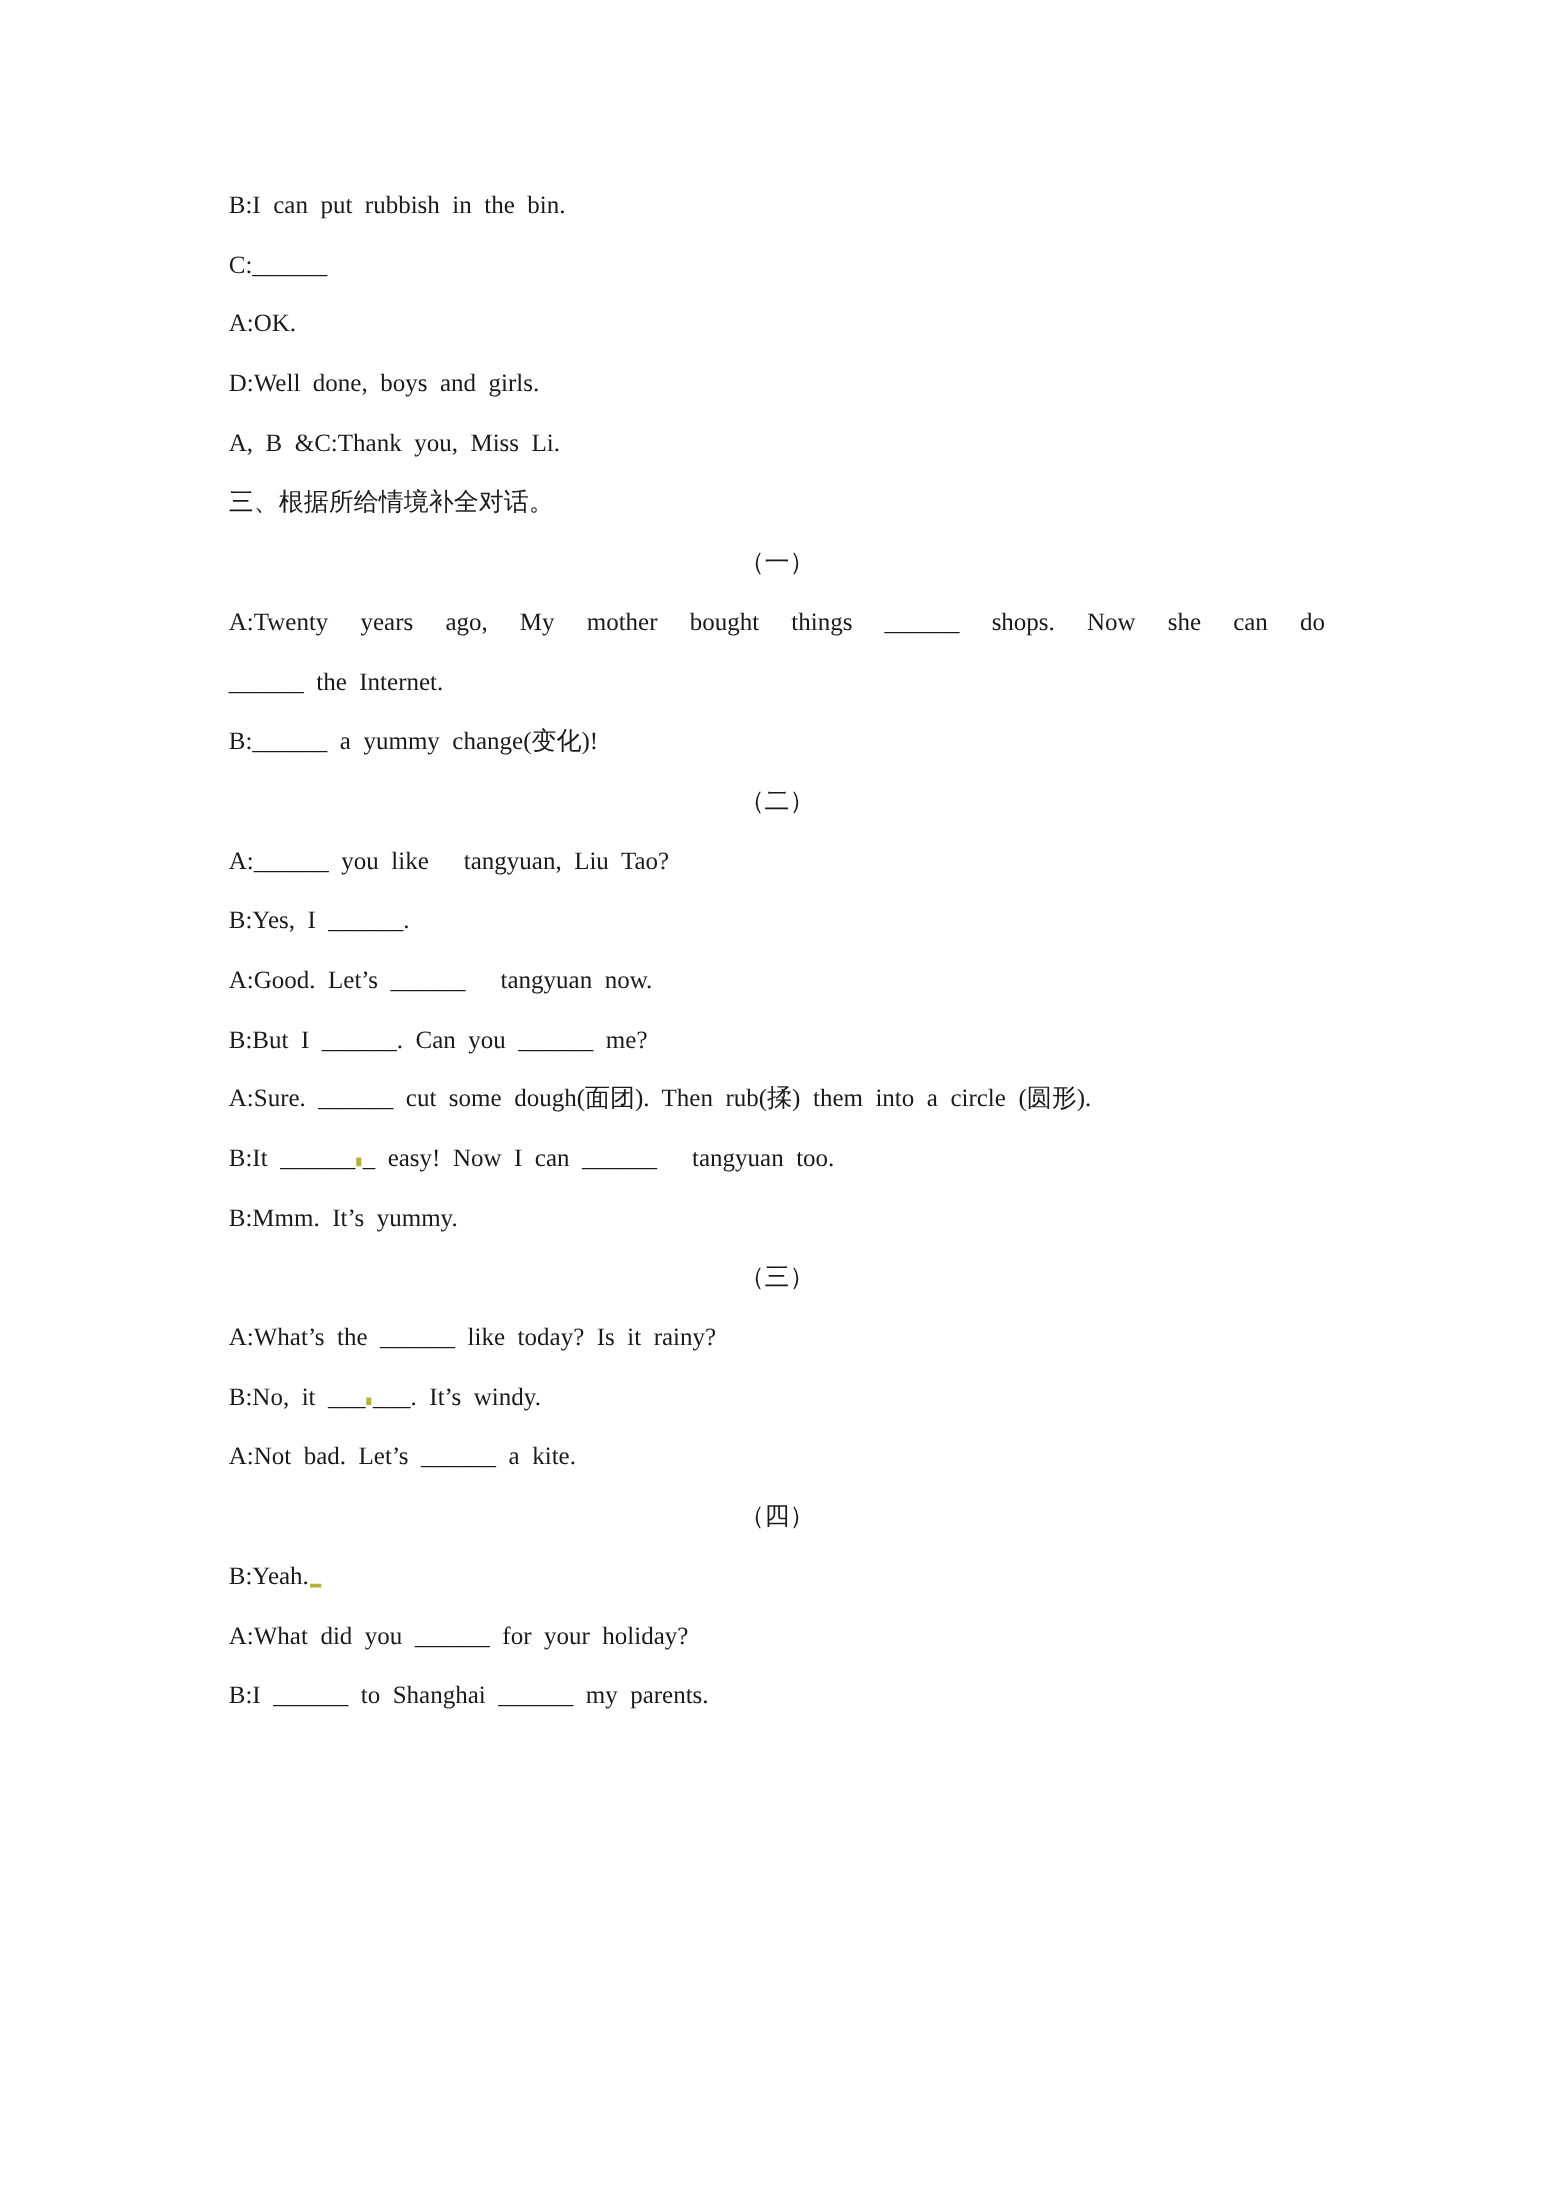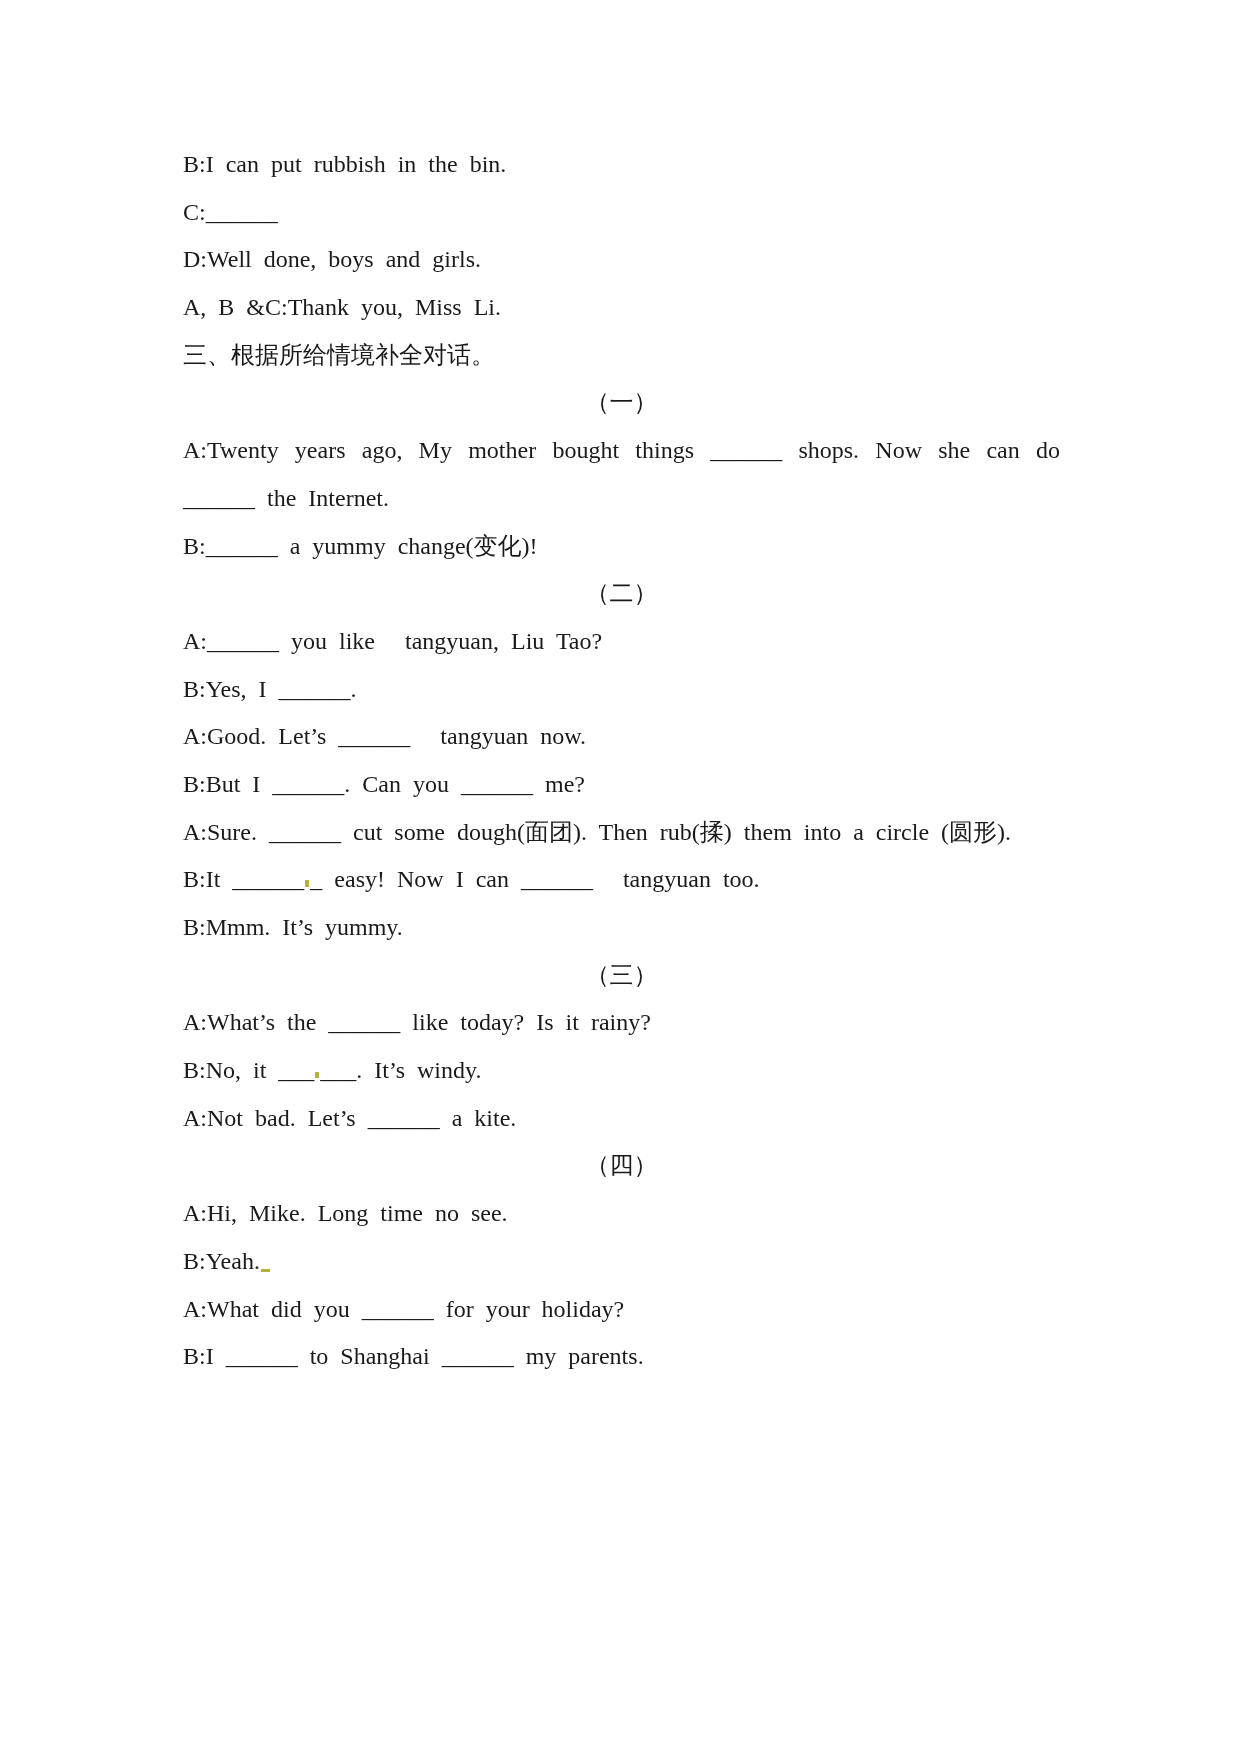--- a/index.html
+++ b/index.html
@@ -14,21 +14,21 @@
   }
   .textblock{
     position:absolute;
     left:183px;
     top:141px;
     width:877px;
   }
   .line{
     height:47.7px;
     line-height:47.7px;
-    font-size:24px;
+    font-size:20px;
     word-spacing:0.25em;
     white-space:nowrap;
   }
   .line.center{
     text-align:center;
     word-spacing:normal;
   }
   .line.justify{
     white-space:normal;
     text-align:justify;
@@ -40,38 +40,38 @@
   .mark-dot{width:4px;height:6px;vertical-align:0px;margin:0 1px;}
   .mark-dash{width:9px;height:3px;vertical-align:-3px;margin-left:1px;}
 </style>
 </head>
 <body>
 
 <div class="page">
   <div class="textblock" id="lines">
       <div class="line"><span>B:I can put rubbish in the bin.</span></div>
       <div class="line"><span>C:______</span></div>
+      <div class="line"><span>A:OK.</span></div>
       <div class="line"><span>D:Well done, boys and girls.</span></div>
       <div class="line"><span>A, B &amp;C:Thank you, Miss Li.</span></div>
       <div class="line"><span>三、根据所给情境补全对话。</span></div>
       <div class="line center"><span>（一）</span></div>
       <div class="line justify"><span>A:Twenty years ago, My mother bought things ______ shops. Now she can do</span></div>
       <div class="line"><span>______ the Internet.</span></div>
       <div class="line"><span>B:______ a yummy change(变化)!</span></div>
       <div class="line center"><span>（二）</span></div>
       <div class="line"><span>A:______ you like </span><span class="it">tangyuan</span><span>, Liu Tao?</span></div>
       <div class="line"><span>B:Yes, I ______.</span></div>
       <div class="line"><span>A:Good. Let’s ______ </span><span class="it">tangyuan</span><span> now.</span></div>
       <div class="line"><span>B:But I ______. Can you ______ me?</span></div>
       <div class="line"><span>A:Sure. ______ cut some dough(面团). Then rub(揉) them into a circle (圆形).</span></div>
       <div class="line"><span>B:It ______</span><span class="mark mark-comma"></span><span>_ easy! Now I can ______ </span><span class="it">tangyuan</span><span> too.</span></div>
       <div class="line"><span>B:Mmm. It’s yummy.</span></div>
       <div class="line center"><span>（三）</span></div>
       <div class="line"><span>A:What’s the ______ like today? Is it rainy?</span></div>
       <div class="line"><span>B:No, it ___</span><span class="mark mark-dot"></span><span>___. It’s windy.</span></div>
       <div class="line"><span>A:Not bad. Let’s ______ a kite.</span></div>
       <div class="line center"><span>（四）</span></div>
-      <div class="line"><span>A:Hi, Mike. Long time no see.</span></div>
       <div class="line"><span>B:Yeah.</span><span class="mark mark-dash"></span></div>
       <div class="line"><span>A:What did you ______ for your holiday?</span></div>
       <div class="line"><span>B:I ______ to Shanghai ______ my parents.</span></div>
     </div>
 </div>
 
 </body></html>

